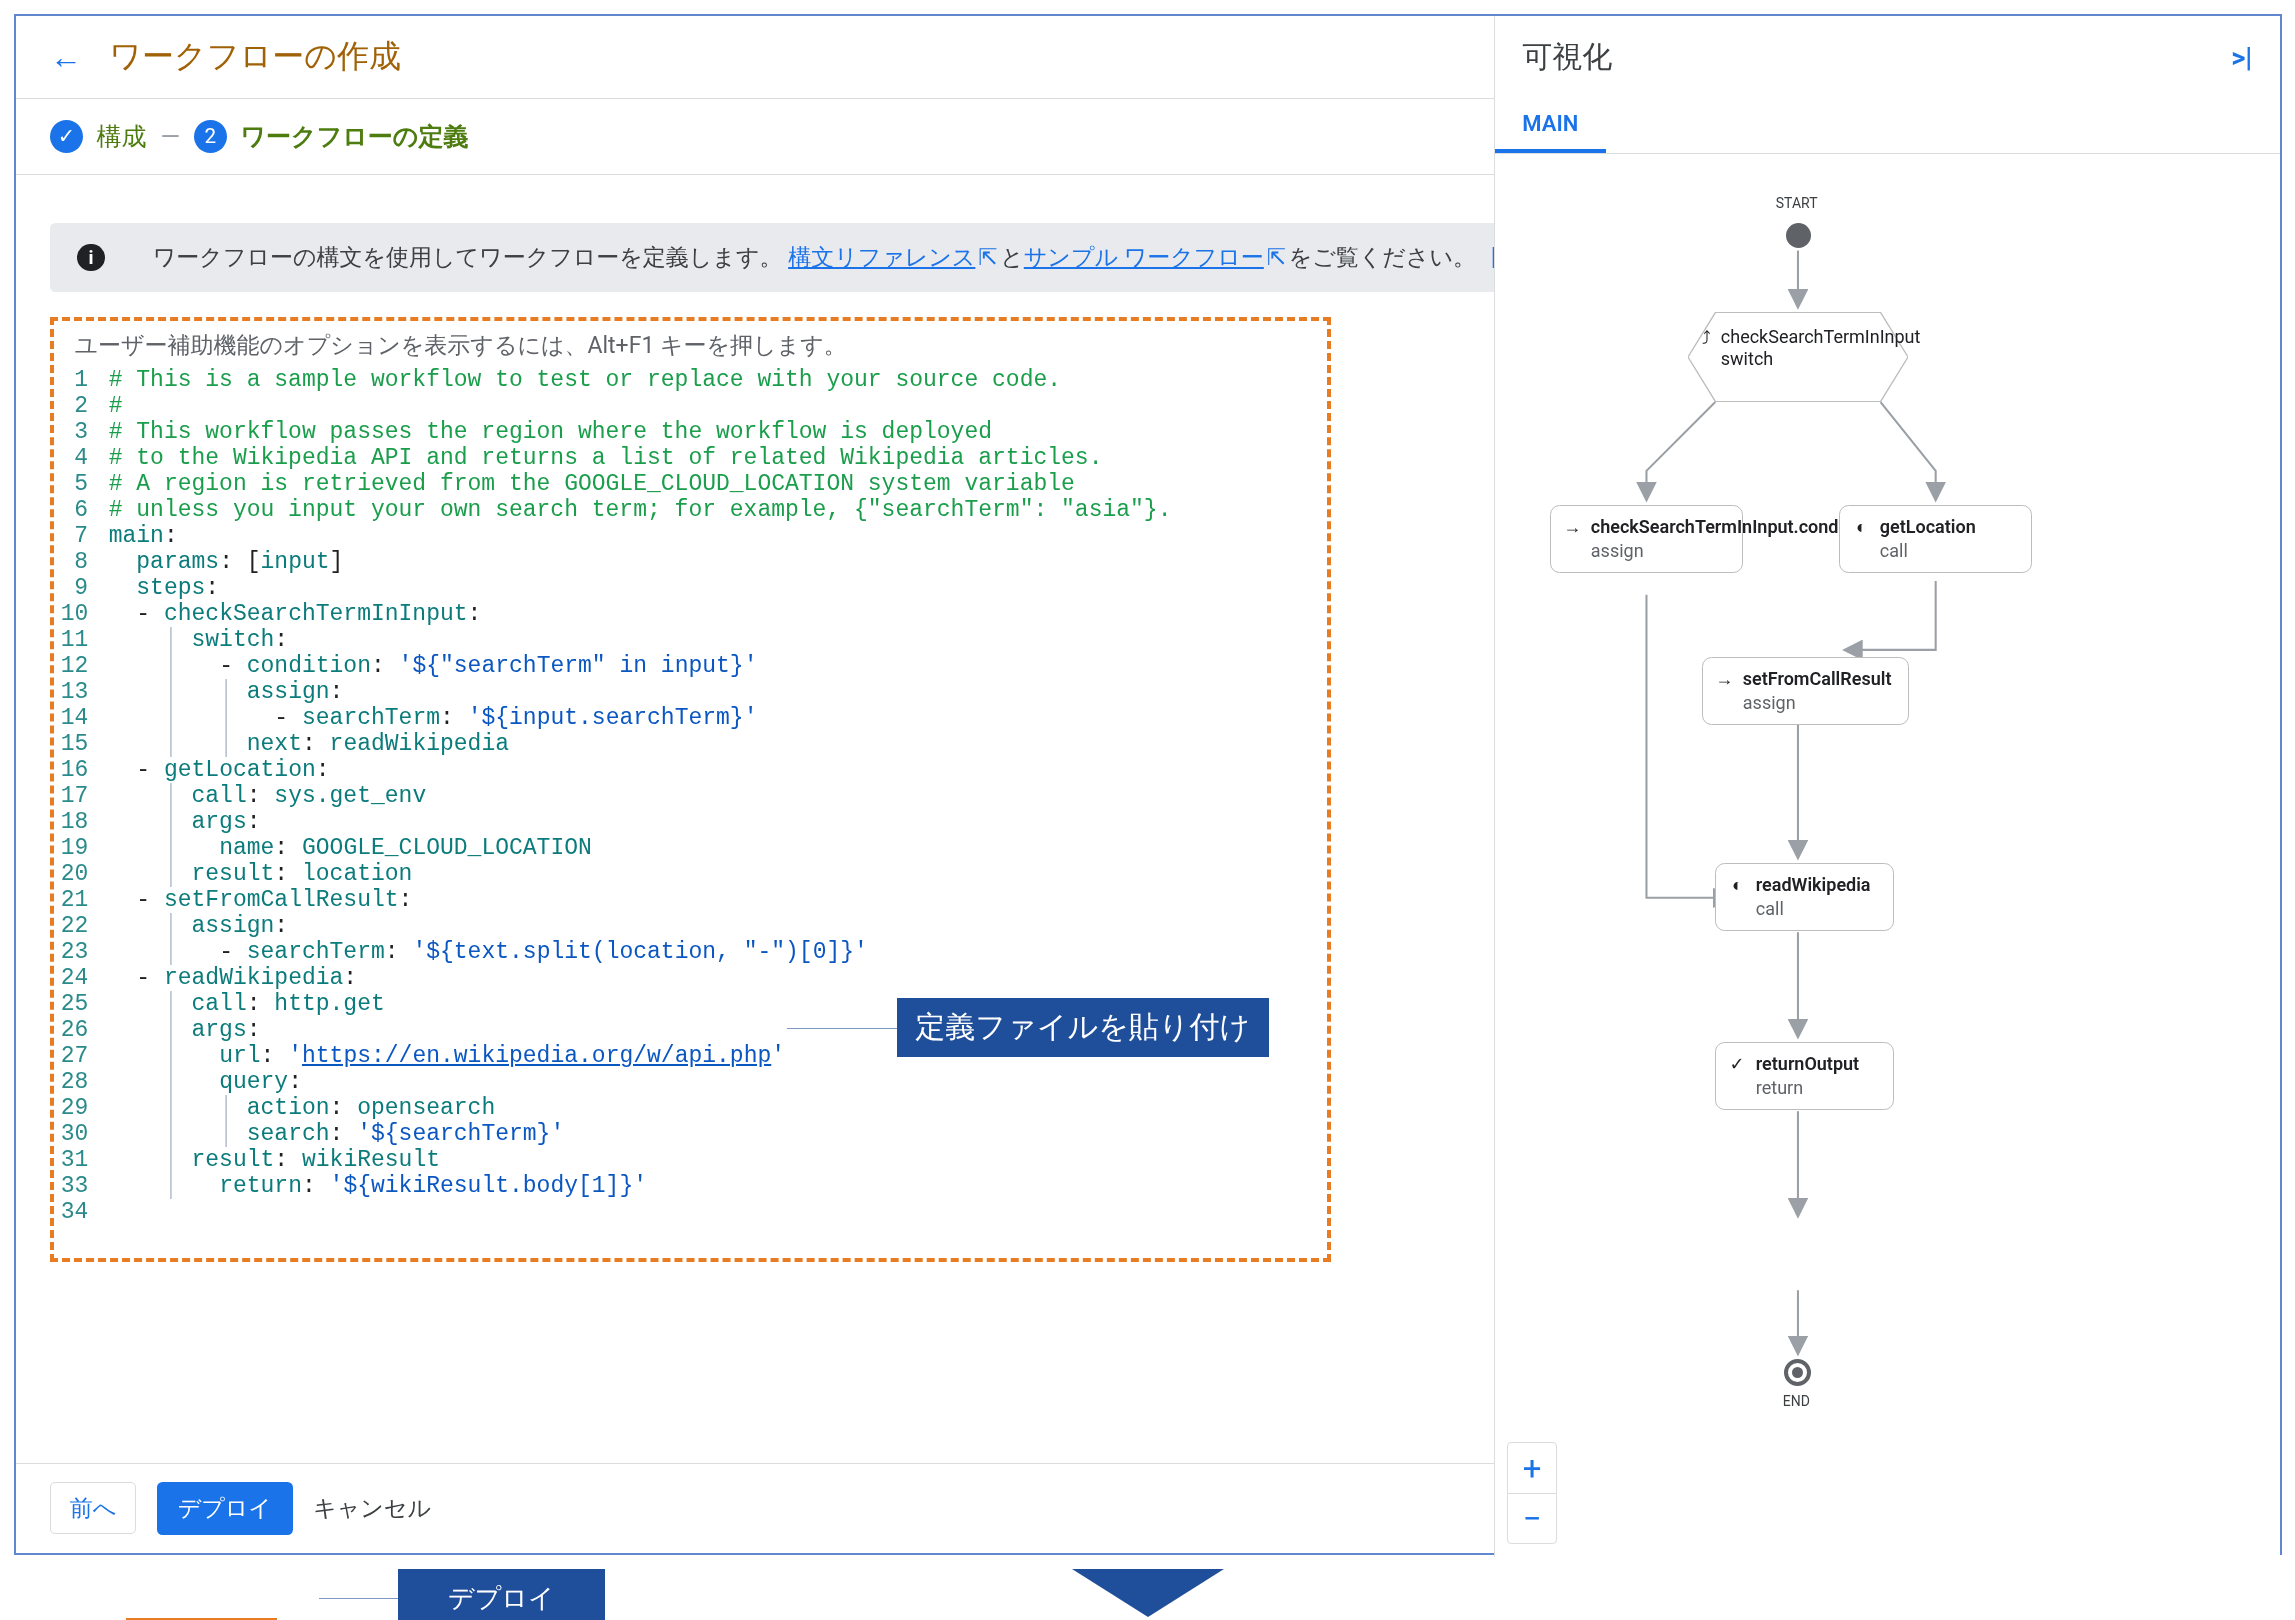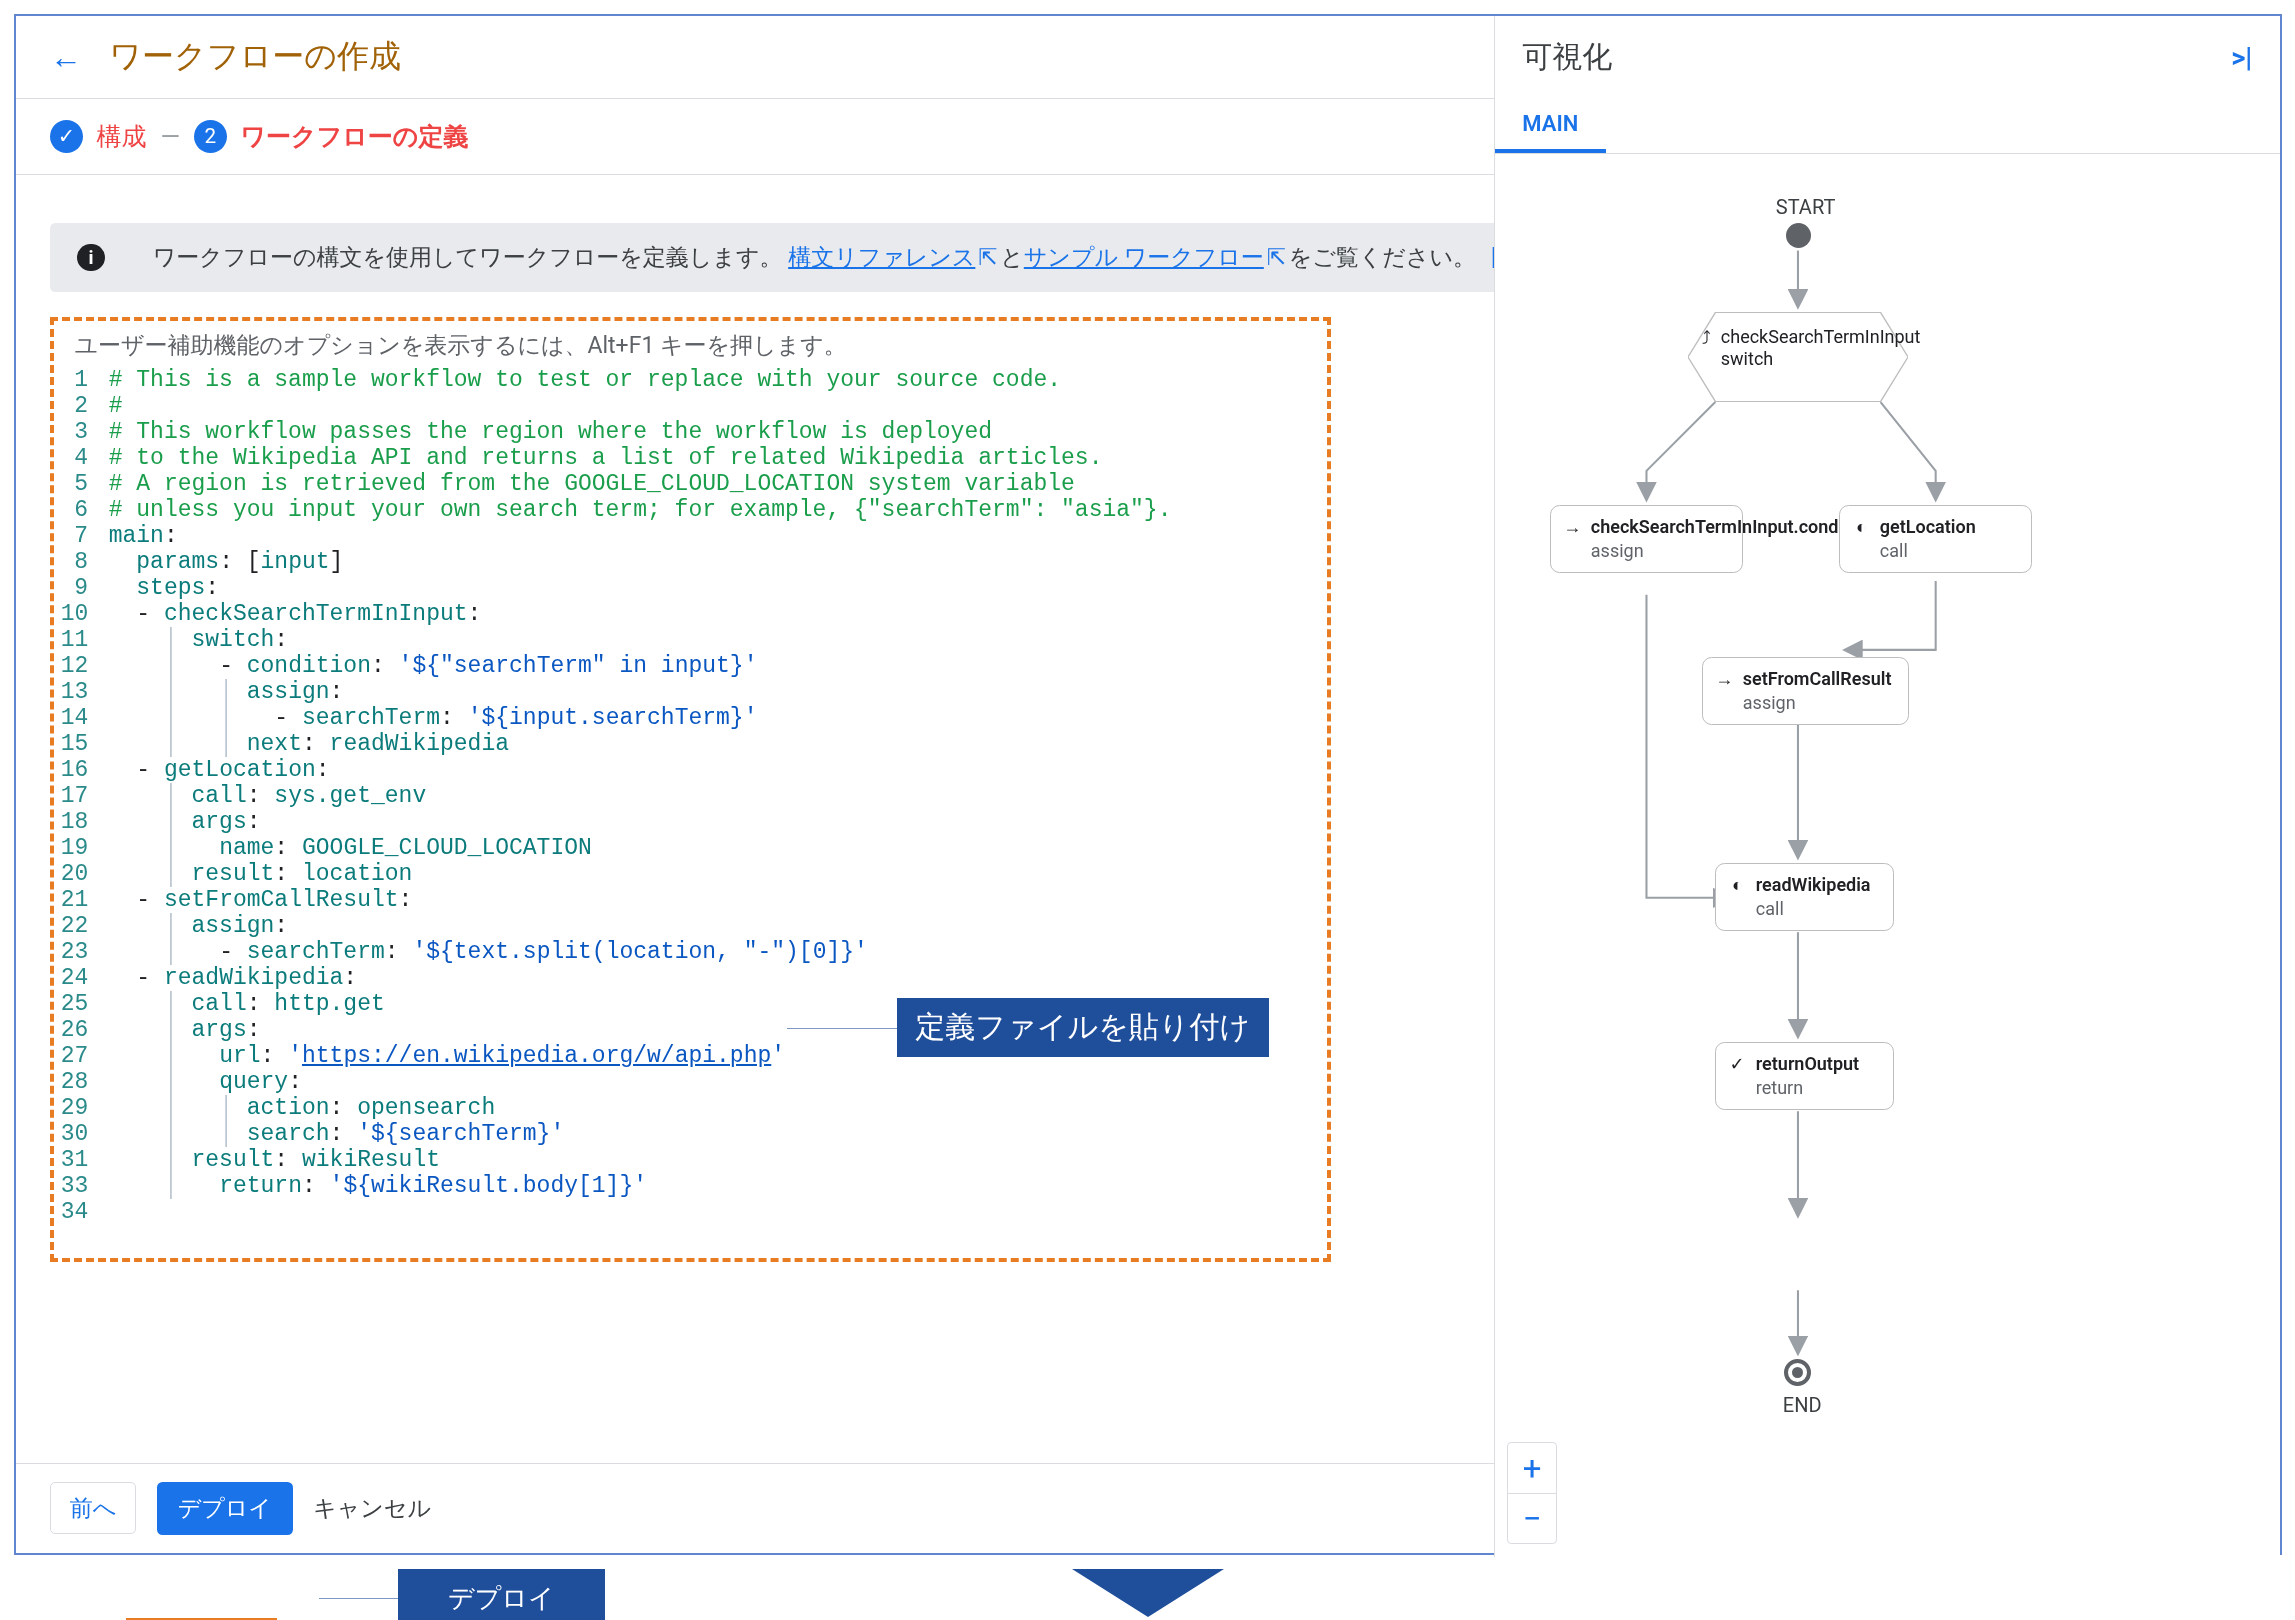--- a/index.html
+++ b/index.html
@@ -19,21 +19,21 @@
   .vistabs{height:55px;border-bottom:1.4px solid #dadce0;display:flex;}
   .vistab{padding:0 27.5px;color:#1a73e8;font-weight:600;font-size:22px;display:flex;align-items:center;border-bottom:4.1px solid #1a73e8;}
   .graph{flex:1;background:#fff;position:relative;overflow:hidden;}
   .zoom{position:absolute;left:12.4px;bottom:12.4px;width:50px;background:#fff;border:1.4px solid #dadce0;border-radius:4.1px;}
   .zoom div{height:50px;display:flex;align-items:center;justify-content:center;color:#1a73e8;font-size:33px;}
   .zoom div+div{border-top:1.4px solid #dadce0;}
   .left{position:absolute;top:83px;left:0;width:1607px;bottom:0;display:flex;flex-direction:column;}
   .stepper{height:76px;display:flex;align-items:center;padding-left:34px;border-bottom:1.4px solid #dadce0;}
   .chip{width:33px;height:33px;border-radius:50%;background:#1a73e8;color:#fff;display:flex;align-items:center;justify-content:center;font-size:20.7px;margin-right:13.8px;}
   .chk::before{content:"✓";}
-  .steplbl{font-size:25px;color:#ef4444;}
+  .steplbl{font-size:25px;color:#4d7c0f;}
   .dash{margin:0 13.8px;color:#9aa0a6;font-size:25px;}
   .sbold{font-weight:700;}
   .content{flex:1;padding:48px 34px 0 34px;position:relative;}
   .banner{background:#e8eaed;height:69px;border-radius:5.5px;display:flex;align-items:center;padding:0 27.5px;color:#3c4043;font-size:23px;}
   .banner .info{width:27.5px;height:27.5px;border-radius:50%;background:#202124;color:#fff;display:flex;align-items:center;justify-content:center;font-weight:700;font-size:19px;margin-right:48px;}
   .banner a{color:#1a73e8;text-decoration:underline;}
   .banner .ext{color:#1a73e8;margin:0 2.8px;}
   .banner .close{margin-left:auto;color:#1a73e8;}
   .editorwrap{margin-top:25px;border:4.1px dashed #e87c22;padding:9.6px 6.9px 33px 6.9px;position:relative;width:1281px;}
   .a11y{color:#5f6368;font-size:23px;padding:0 0 5.5px 13.8px;}
@@ -54,21 +54,21 @@
   .line2{position:absolute;left:303px;top:1423px;width:79px;height:1.4px;background:#7f97c3;}
   .deploybox{position:absolute;left:110px;top:1443px;width:151px;height:76px;border:5.5px solid #e87c22;display:flex;align-items:center;justify-content:center;}
   .footer{height:90px;display:flex;align-items:center;padding-left:34px;gap:20.7px;border-top:1.4px solid #dadce0;}
   .btn-ol{border:1.4px solid #dadce0;border-radius:5px;padding:9.6px 19px;color:#1a73e8;background:#fff;font-size:23px;}
   .btn-pri{border:none;border-radius:5.5px;padding:11px 20.7px;color:#fff;background:#1a73e8;font-size:23px}
   .btn-txt{color:#3c4043;font-size:23px;background:none;border:none;}
   .node{position:absolute;background:#fff;border:1.4px solid #bdbdbd;border-radius:9.6px;padding:9.6px 13.8px 9.6px 40px;font-size:18px;line-height:23.4px;min-width:179px;}
   .node .ic{position:absolute;left:11px;top:11px;width:20.7px;height:20.7px;display:flex;align-items:center;justify-content:center;font-size:18px;}
   .node .t{font-weight:600;color:#202124;}
   .node .s{color:#5f6368;}
-  .st{position:absolute;font-size:20px;color:#3c4043;}
+  .st{position:absolute;font-size:14px;color:#3c4043;}
   .dot{position:absolute;width:25px;height:25px;border-radius:50%;background:#5f6368;}
   .ring{position:absolute;width:27.5px;height:27.5px;border-radius:50%;border:4.1px solid #5f6368;background:#fff;}
   .ring::after{content:"";position:absolute;inset:4.1px;border-radius:50%;background:#5f6368;}
   .bigarrow{width:0;height:0;border-left:76px solid transparent;border-right:76px solid transparent;border-top:48px solid #1f4e9b;margin:13.8px auto 0;}
 </style>
 </head>
 <body>
 
 <div class="frame">
   <div class="topbar">

